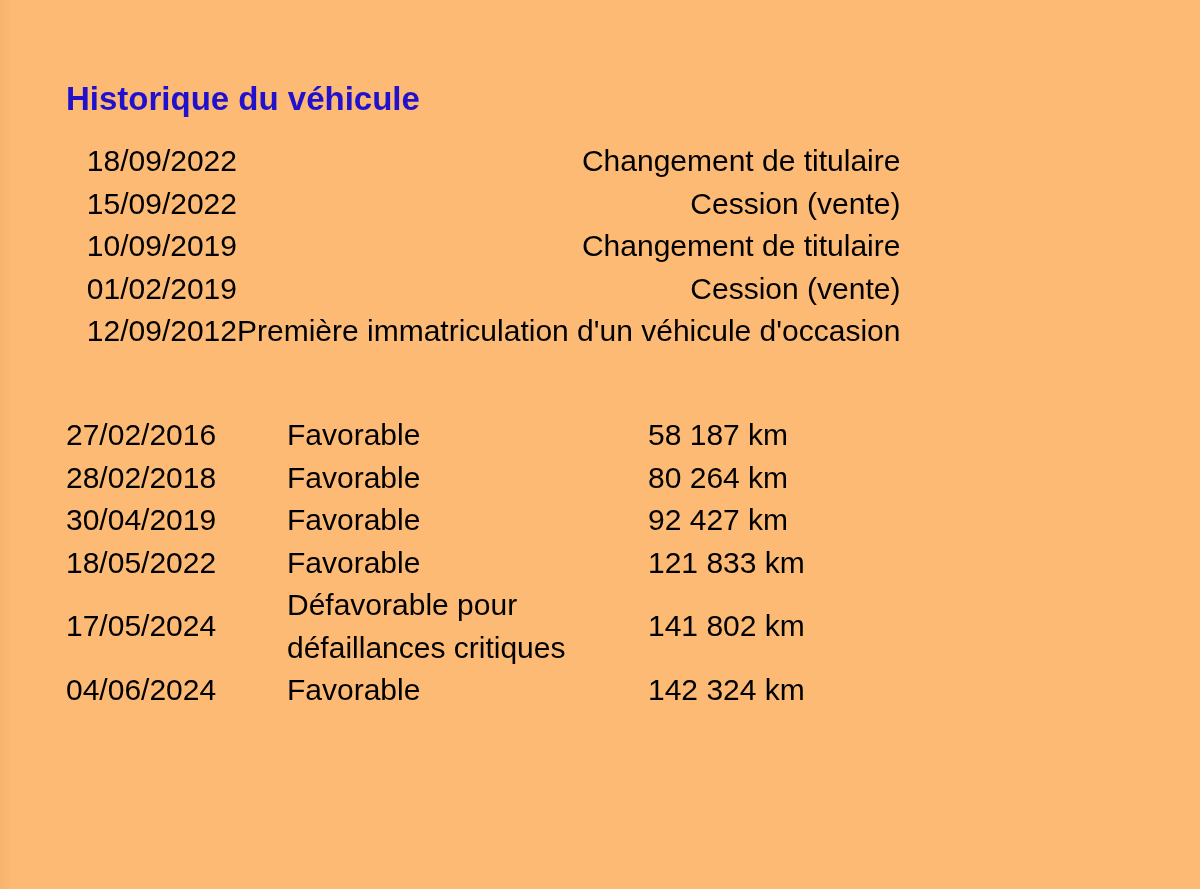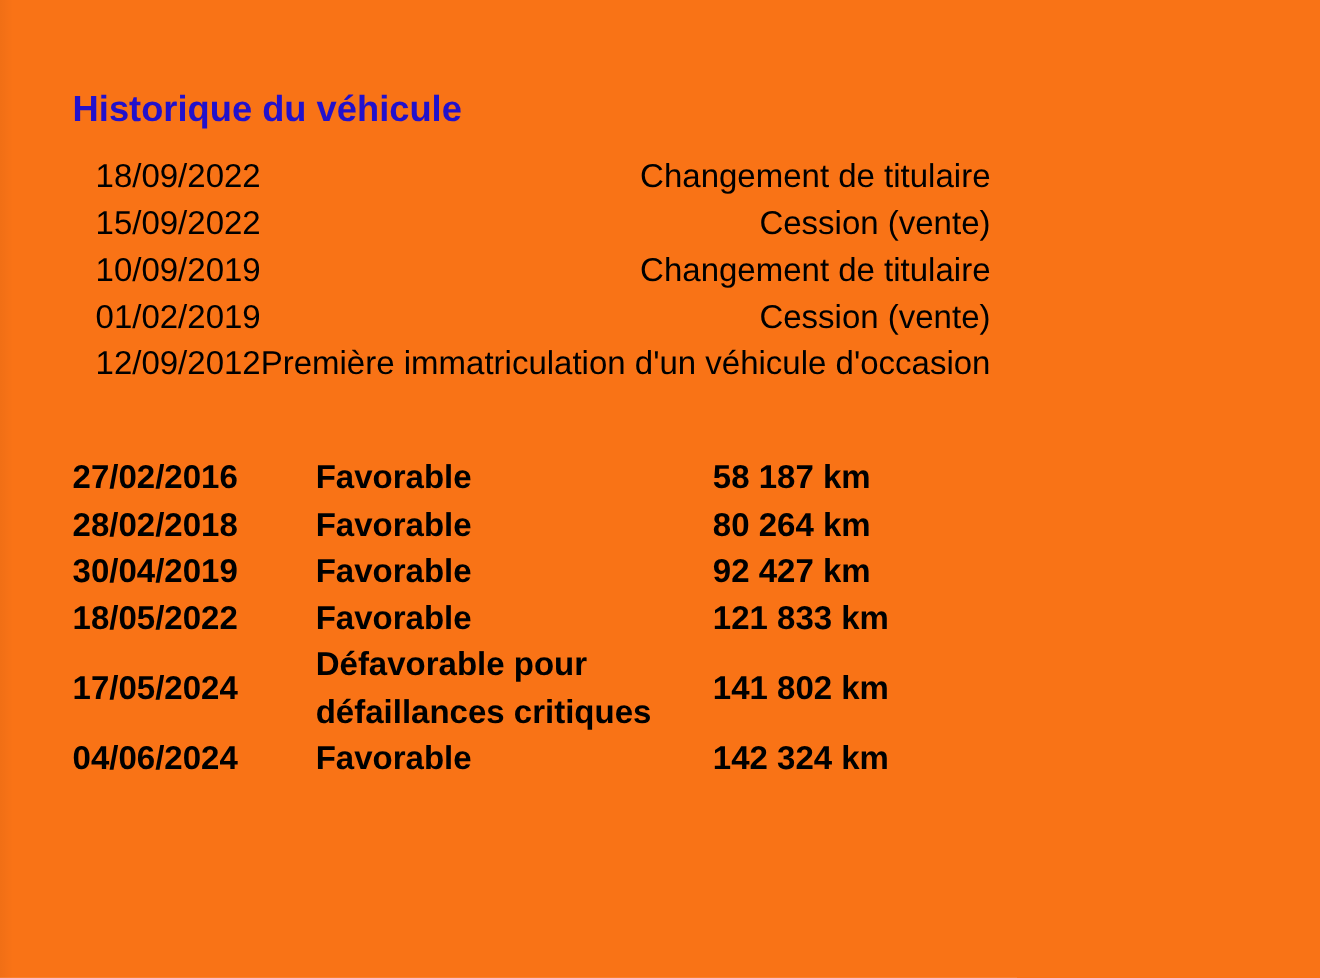--- a/index.html
+++ b/index.html
@@ -1,21 +1,21 @@
 <!DOCTYPE html>
 <html style="--heading-color: #2211CC;"><head>
 <meta charset="utf-8">
 <style>
   * { box-sizing: border-box; }
   html, body { margin: 0; padding: 0; background: #ffffff; }
   .page {
     position: relative;
     width: 1200px;
     height: 889px;
-    background: #f97316;
+    background: #fdba74;
     overflow: hidden;
     font-family: "Liberation Sans", sans-serif;
     color: #000000;
   }
   .edge-shade {
     position: absolute;
     left: 0; top: 0;
     width: 12px; height: 889px;
     background: linear-gradient(to right, rgba(0,0,0,0.035), rgba(0,0,0,0));
     pointer-events: none;
@@ -36,21 +36,20 @@
   }
   .grid { display: grid; }
   .history-grid {
     grid-template-columns: 171px auto;
     grid-auto-rows: minmax(42.5px, auto);
     text-align: right;
   }
   .ct-grid {
     grid-template-columns: 221px 361px auto;
     grid-auto-rows: minmax(42.5px, auto);
-    font-weight: bold;
   }
   .row { display: contents; }
   .cell {
     font-size: 30px;
     line-height: 42.5px;
     color: #000000;
     white-space: nowrap;
   }
   .cell.date, .cell.mileage { align-self: center; }
   .cell.event { align-self: center; }

